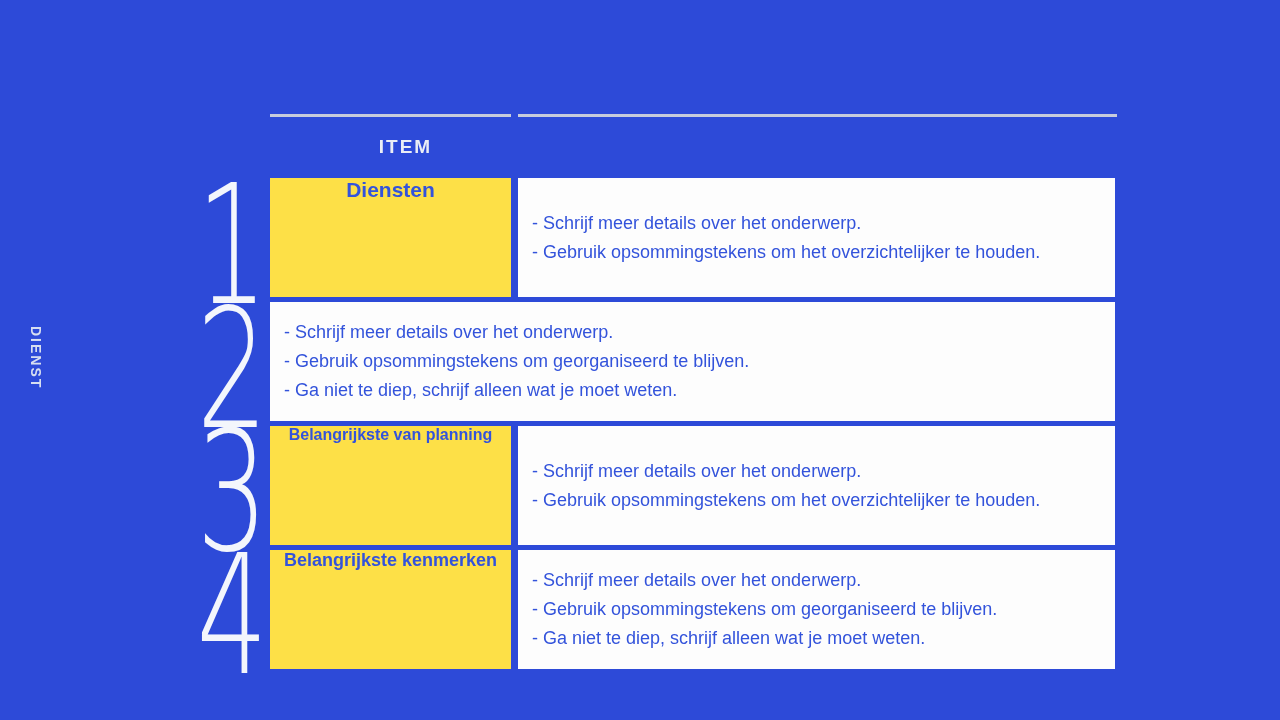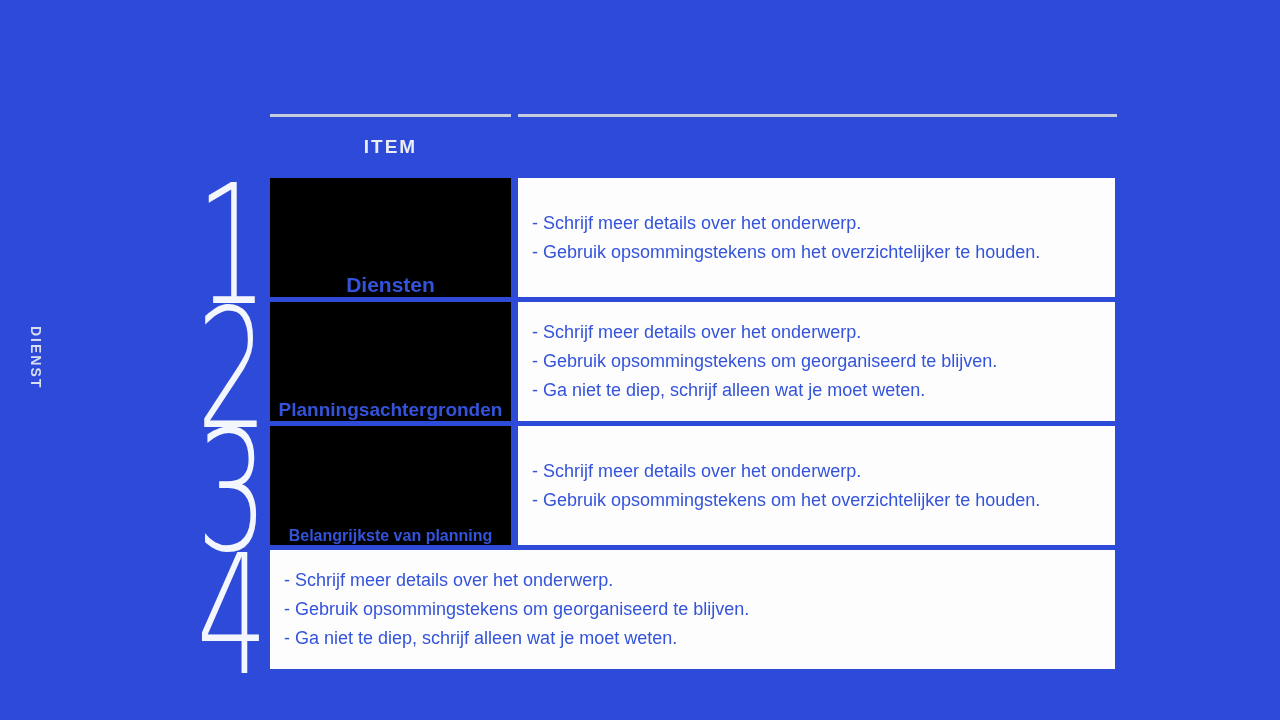--- a/index.html
+++ b/index.html
@@ -27,21 +27,21 @@
   .rule-left{left:270px;width:241px;}
   .rule-right{left:518px;width:599px;}
 
   
   .col-header{
     position:absolute;top:136px;
     text-align:center;
     color:#EAEDF5;
     font-size:19px;font-weight:700;letter-spacing:2px;
   }
-  .item-header{left:270px;width:241px;}
+  .item-header{left:285px;width:241px;}
   .detail-header{left:518px;width:597px;}
 
   
   .num{
     position:absolute;
     left:0;width:268px;
     text-align:right;
     font-family:"DejaVu Sans", sans-serif;
     font-weight:100;
     font-size:165px;line-height:165px;
@@ -53,22 +53,22 @@
   .num-1{top:164px;}
   .num-2{top:288px;}
   .num-3{top:411px;}
   .num-4{top:534px;}
 
   
   .tbody{position:absolute;left:270px;top:178px;width:845px;}
   .t-row{display:flex;gap:7px;height:119px;margin-bottom:5px;}
   .item-cell{
     width:241px;min-width:241px;
-    background:#000000;
-    display:flex;align-items:flex-end;justify-content:center;
+    background:#fde047;
+    display:flex;align-items:flex-start;justify-content:center;
     color:#3353DB;font-weight:600;white-space:nowrap;
   }
   .detail-cell{
     flex:1;
     background:#FDFDFD;
     display:flex;flex-direction:column;justify-content:center;
     padding-left:14px;
     color:#3353DB;font-size:18px;font-weight:500;
   }
   .detail-line{line-height:29px;white-space:nowrap;}
@@ -100,41 +100,41 @@
       <div class="item-cell">
         <span>Diensten</span>
       </div>
       <div class="detail-cell">
         <div class="detail-line">- Schrijf meer details over het onderwerp.</div>
         <div class="detail-line">- Gebruik opsommingstekens om het overzichtelijker te houden.</div>
       </div>
     </div>
 
     <div class="t-row r2">
-      <div class="item-cell">
-        <span>Planningsachtergronden</span>
-      </div>
       <div class="detail-cell">
         <div class="detail-line">- Schrijf meer details over het onderwerp.</div>
         <div class="detail-line">- Gebruik opsommingstekens om georganiseerd te blijven.</div>
         <div class="detail-line">- Ga niet te diep, schrijf alleen wat je moet weten.</div>
       </div>
     </div>
 
     <div class="t-row r3">
       <div class="item-cell">
         <span>Belangrijkste van planning</span>
       </div>
       <div class="detail-cell">
         <div class="detail-line">- Schrijf meer details over het onderwerp.</div>
         <div class="detail-line">- Gebruik opsommingstekens om het overzichtelijker te houden.</div>
       </div>
     </div>
 
     <div class="t-row r4">
+      <div class="item-cell">
+        <span>Belangrijkste kenmerken</span>
+      </div>
       <div class="detail-cell">
         <div class="detail-line">- Schrijf meer details over het onderwerp.</div>
         <div class="detail-line">- Gebruik opsommingstekens om georganiseerd te blijven.</div>
         <div class="detail-line">- Ga niet te diep, schrijf alleen wat je moet weten.</div>
       </div>
     </div>
 
   </div>
 </div>
 

